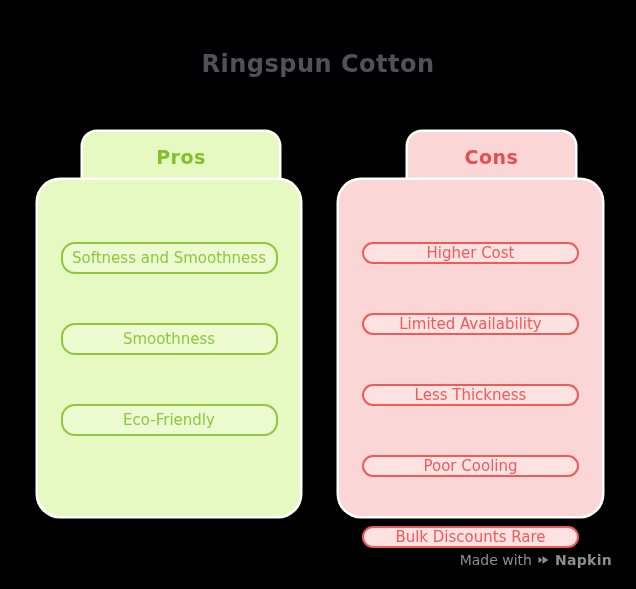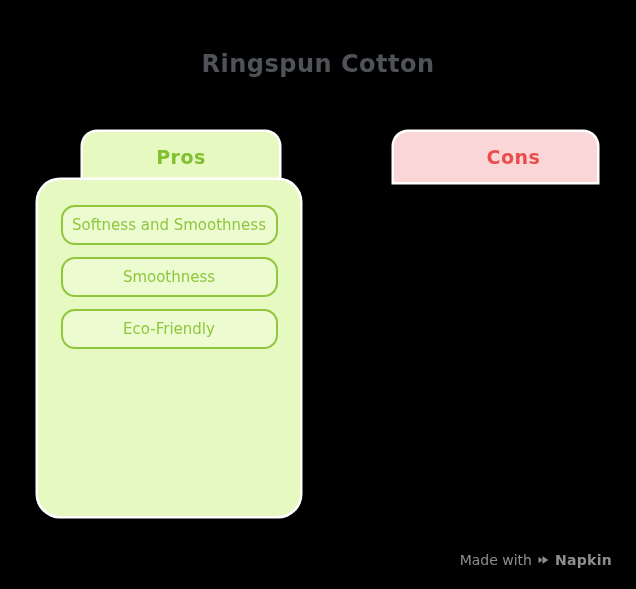--- a/index.html
+++ b/index.html
@@ -41,34 +41,35 @@
   .column-card{
     position:absolute;top:180px;height:336px;
     border-radius:22px;
     box-shadow:0 0 0 2.5px var(--outline);
     box-sizing:border-box;
     padding:25px 0 23px 0;
     display:flex;flex-direction:column;align-items:center;gap:12px;
     z-index:2;
   }
   .card-item{
-    width:217px;height:40px;
+    width:217px;height:32px;
     box-sizing:border-box;
     border-radius:14px;
     border:2px solid;
     display:flex;align-items:center;justify-content:center;
     font-size:15px;
     text-align:center;
+    margin-top:37px;
   }
   
   .tab-pros{left:83px;width:196px;background:var(--pros-card-bg);color:var(--pros-header);}
   .card-pros{left:38px;width:262px;background:var(--pros-card-bg);}
   .card-pros .card-item{background:var(--pros-item-bg);border-color:var(--pros-accent);color:var(--pros-accent);}
   
-  .tab-cons{left:394px;width:167px;background:var(--cons-card-bg);color:var(--cons-header);padding-left:36px;}
+  .tab-cons{left:408px;width:167px;background:var(--cons-card-bg);color:var(--cons-header);}
   .card-cons{left:339px;width:263px;background:var(--cons-card-bg);}
   .card-cons .card-item{background:var(--cons-item-bg);border-color:var(--cons-accent);color:var(--cons-accent);}
   
   .watermark{
     position:absolute;top:552px;right:24px;height:16px;
     display:flex;align-items:center;gap:5px;
     color:var(--watermark);
     font-size:14px;
   }
   .watermark .brand{font-weight:bold;letter-spacing:.3px;}
@@ -86,20 +87,27 @@
   </div>
   <div class="column-card card-pros">
     <div class="card-item">Softness and Smoothness</div>
     <div class="card-item">Smoothness</div>
     <div class="card-item">Eco-Friendly</div>
   </div>
 
   <div class="column-tab tab-cons">
     <span>Cons</span>
   </div>
+  <div class="column-card card-cons">
+    <div class="card-item">Higher Cost</div>
+    <div class="card-item">Limited Availability</div>
+    <div class="card-item">Less Thickness</div>
+    <div class="card-item">Poor Cooling</div>
+    <div class="card-item">Bulk Discounts Rare</div>
+  </div>
 
   <div class="watermark">
     <span>Made with</span>
     <span>
       <svg width="13" height="12" viewBox="0 0 13 12">
         <path d="M1.5 3 L6.5 6 L1.5 9 Z" fill="currentColor"></path>
         <path d="M5 1.5 L12 6 L5 10.5 Z" fill="currentColor" stroke="#000000" stroke-width="0.8"></path>
       </svg>
     </span>
     <span class="brand">Napkin</span>

